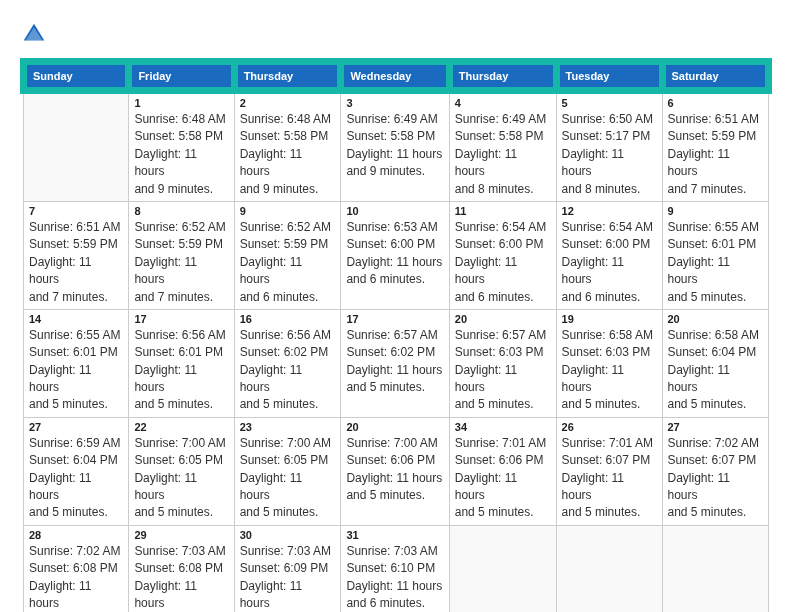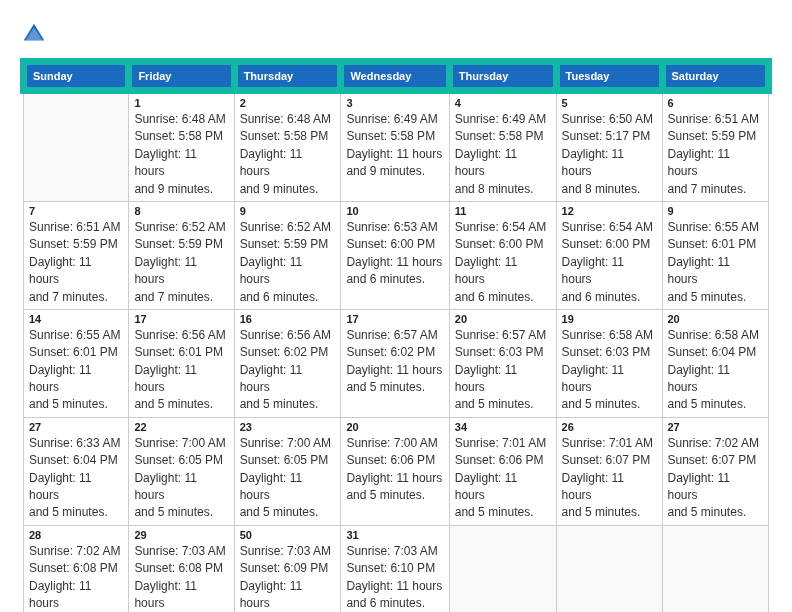--- a/index.html
+++ b/index.html
@@ -278,21 +278,21 @@
             <span class="day-num">20</span>
             <div class="day-info" style="white-space: pre-line;">Sunrise: 6:58 AM
 Sunset: 6:04 PM
 Daylight: 11 hours
 and 5 minutes.</div>
           </td>
         </tr>
         <tr>
           <td>
             <span class="day-num">27</span>
-            <div class="day-info" style="white-space: pre-line;">Sunrise: 6:33 AM
+            <div class="day-info" style="white-space: pre-line;">Sunrise: 6:59 AM
 Sunset: 6:04 PM
 Daylight: 11 hours
 and 5 minutes.</div>
           </td>
           <td>
             <span class="day-num">22</span>
             <div class="day-info" style="white-space: pre-line;">Sunrise: 7:00 AM
 Sunset: 6:05 PM
 Daylight: 11 hours
 and 5 minutes.</div>
@@ -342,21 +342,21 @@
 and 5 minutes.</div>
           </td>
           <td>
             <span class="day-num">29</span>
             <div class="day-info" style="white-space: pre-line;">Sunrise: 7:03 AM
 Sunset: 6:08 PM
 Daylight: 11 hours
 and 5 minutes.</div>
           </td>
           <td>
-            <span class="day-num">50</span>
+            <span class="day-num">30</span>
             <div class="day-info" style="white-space: pre-line;">Sunrise: 7:03 AM
 Sunset: 6:09 PM
 Daylight: 11 hours
 and 5 minutes.</div>
           </td>
           <td>
             <span class="day-num">31</span>
             <div class="day-info" style="white-space: pre-line;">Sunrise: 7:03 AM
 Sunset: 6:10 PM
 Daylight: 11 hours

